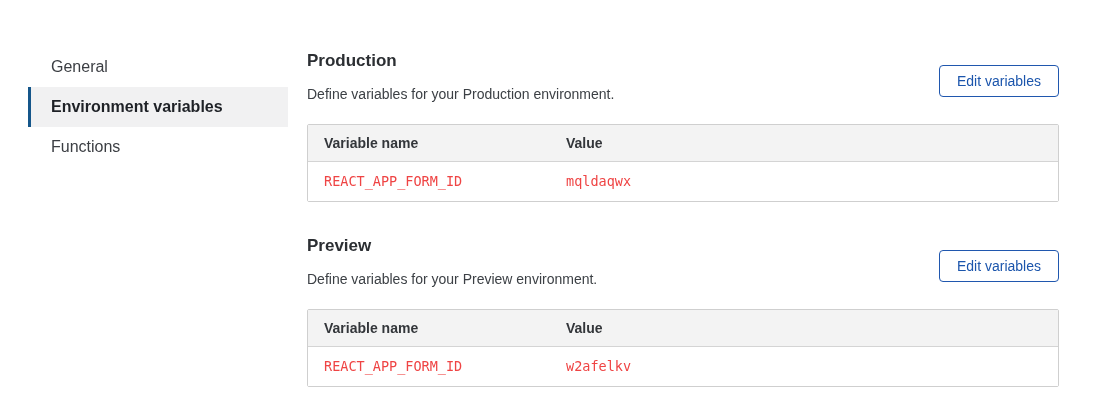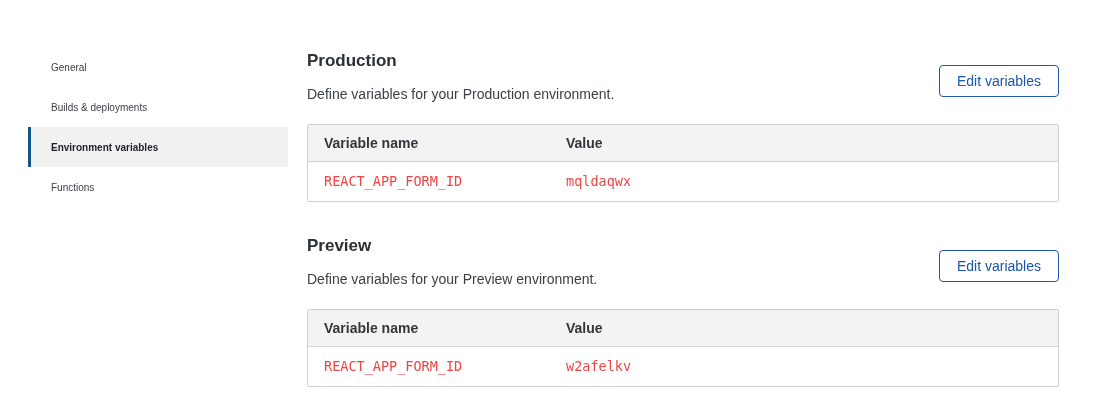--- a/index.html
+++ b/index.html
@@ -16,21 +16,21 @@
     position: absolute;
     left: 28px; top: 47px;
     width: 260px;
   }
   .side-item {
     position: relative;
     height: 40px;
     display: flex;
     align-items: center;
     padding-left: 23px;
-    font-size: 10px;
+    font-size: 16px;
     color: #3b3e43;
     cursor: pointer;
   }
   .side-item.active {
     background: #f1f1f2;
     font-weight: 700;
     color: #1e2126;
   }
   .side-item .indicator {
     position: absolute;
@@ -106,24 +106,20 @@
   table.vars td:first-child { width: 242px; }
 </style>
 </head>
 <body>
 
 <nav class="sidebar">
   <div class="side-item">
 
     <span>General</span>
   </div>
-  <div class="side-item">
-
-    <span>Builds &amp; deployments</span>
-  </div>
   <div class="side-item active">
     <span class="indicator"></span>
     <span>Environment variables</span>
   </div>
   <div class="side-item">
 
     <span>Functions</span>
   </div>
 </nav>
 

